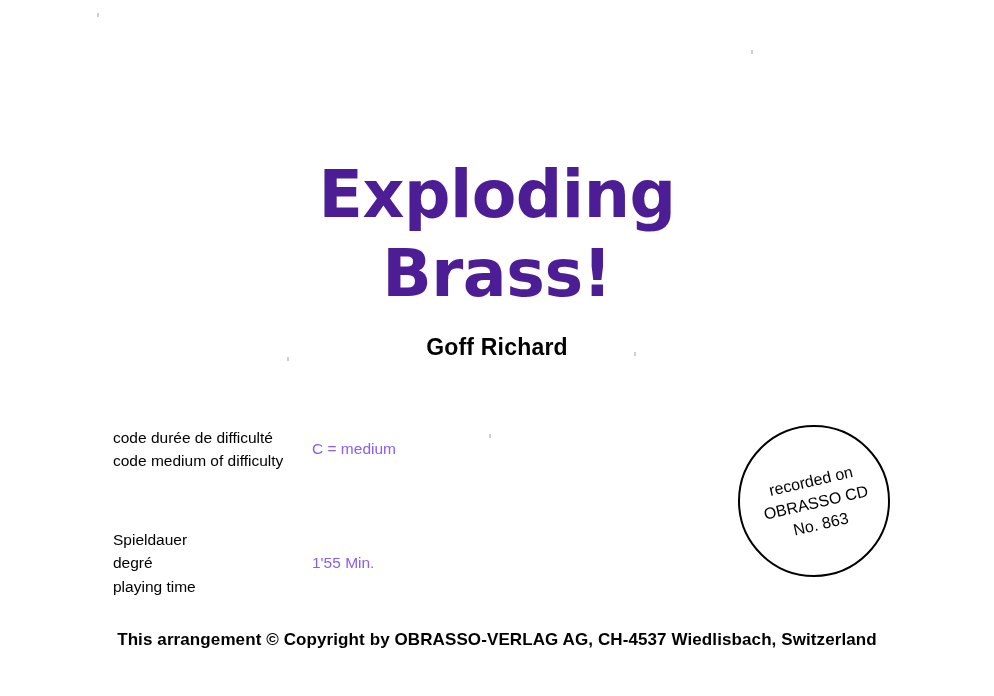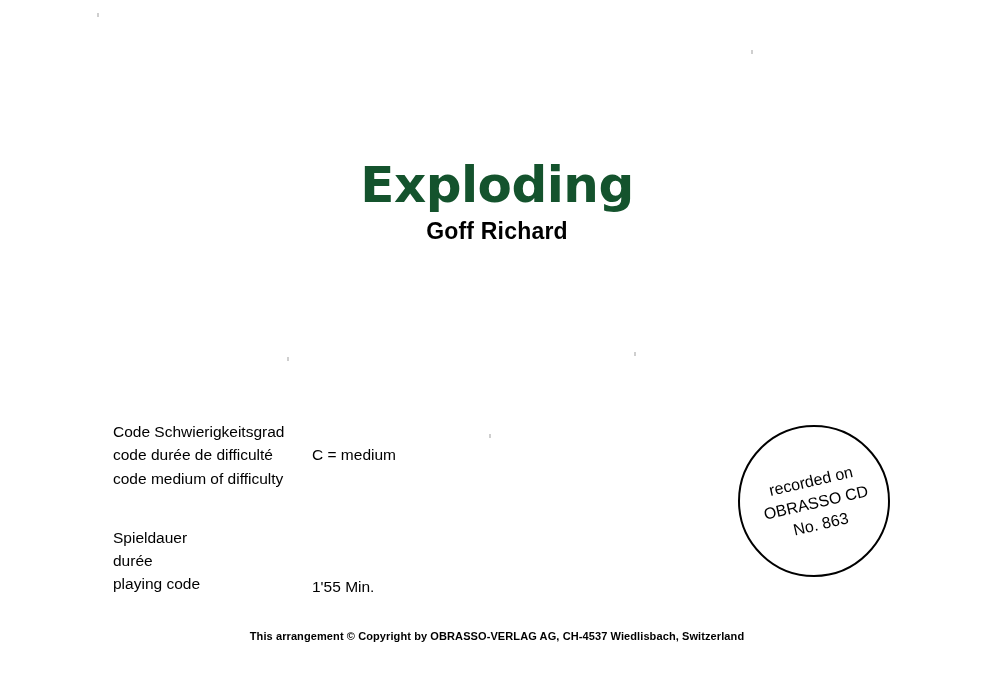--- a/index.html
+++ b/index.html
@@ -21,27 +21,27 @@
   .title-block {
     position: absolute;
     left: 0;
     top: 155px;
     width: 994px;
     text-align: center;
   }
   .title-line {
     font-family: "DejaVu Sans", sans-serif;
     font-weight: 900;
-    font-size: 50px;
+    font-size: 65px;
     letter-spacing: -0.5px;
     line-height: 1.22;
-    color: #14532d;
+    color: #4c1d95;
   }
   .composer {
-    margin-top: 2px;
+    margin-top: 20px;
     font-family: "Liberation Sans", sans-serif;
     font-weight: 700;
     font-size: 23px;
     letter-spacing: 0.2px;
     color: #000000;
   }
 
   
   .info-block {
     position: absolute;
@@ -49,34 +49,33 @@
     top: 420px;
     width: 520px;
   }
   .info-row {
     position: relative;
     display: flex;
     align-items: center;
     min-height: 58px;
   }
   .info-row + .info-row {
-    margin-top: 36px;
-    align-items: flex-end;
+    margin-top: 50px;
   }
   .info-labels {
     width: 190px;
     font-size: 15.5px;
     line-height: 1.50;
     font-family: "Liberation Sans", sans-serif;
     color: #000000;
   }
   .info-value {
     font-size: 15.5px;
     font-family: "Liberation Sans", sans-serif;
-    color: #000000;
+    color: #8b5cf6;
     padding-left: 9px;
   }
 
   
   .cd-stamp {
     position: absolute;
     left: 738px;
     top: 425px;
     width: 152px;
     height: 152px;
@@ -107,21 +106,21 @@
 
   
   .footer {
     position: absolute;
     left: 0;
     top: 630px;
     width: 994px;
     text-align: center;
     font-family: "Liberation Sans", sans-serif;
     font-weight: 700;
-    font-size: 11px;
+    font-size: 17px;
     letter-spacing: 0.1px;
     color: #000000;
   }
 
   
   .speck {
     position: absolute;
     background: #cfcfcf;
     width: 2px;
     height: 4px;
@@ -133,39 +132,39 @@
 <div class="page">
 
   <div class="speck" style="left:97px; top:13px;"></div>
   <div class="speck" style="left:751px; top:50px;"></div>
   <div class="speck" style="left:287px; top:357px;"></div>
   <div class="speck" style="left:489px; top:434px;"></div>
   <div class="speck" style="left:634px; top:352px;"></div>
 
   <div class="title-block">
     <div class="title-line">Exploding</div>
+    <div class="title-line">Brass!</div>
     <div class="composer">Goff Richard</div>
   </div>
 
   <div class="info-block">
 
     <div class="info-row">
       <div class="info-labels">
-        <div>Code Schwierigkeitsgrad</div>
         <div>code durée de difficulté</div>
         <div>code medium of difficulty</div>
       </div>
       <div class="info-value">C = medium</div>
     </div>
 
     <div class="info-row">
       <div class="info-labels">
         <div>Spieldauer</div>
-        <div>durée</div>
-        <div>playing code</div>
+        <div>degré</div>
+        <div>playing time</div>
       </div>
       <div class="info-value">1'55 Min.</div>
     </div>
 
   </div>
 
   <div class="cd-stamp">
     <div class="cd-stamp-inner">
       <div class="cd-line">recorded on</div>
       <div class="cd-line">OBRASSO CD</div>

